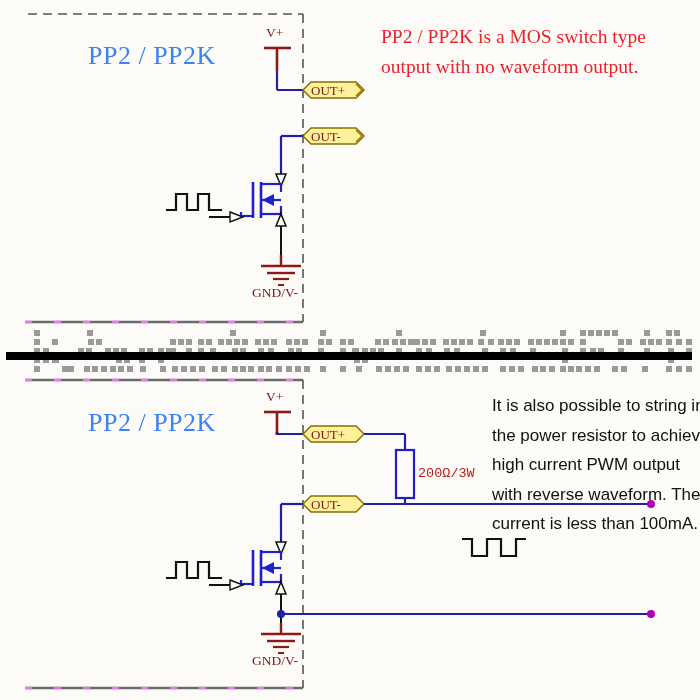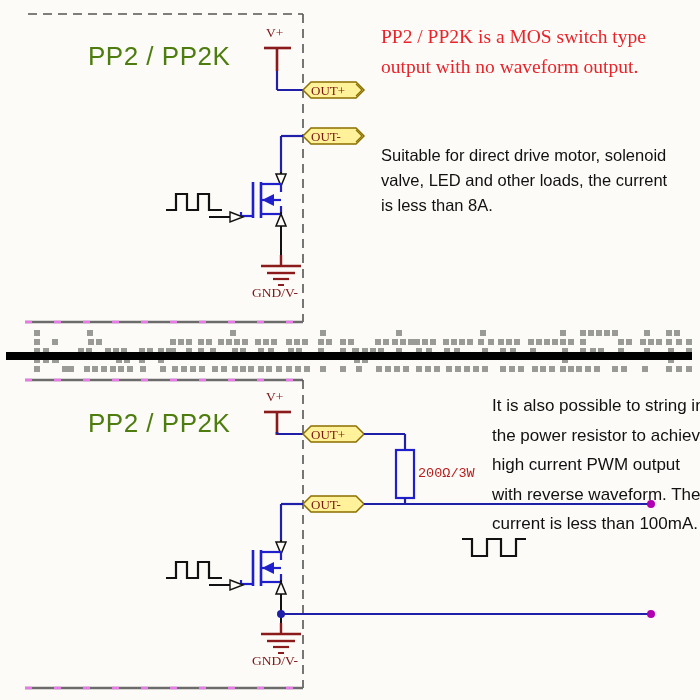--- a/index.html
+++ b/index.html
@@ -10,23 +10,23 @@
     overflow:hidden;
     position:relative;
   }
   .stage{position:absolute;left:0;top:0;width:700px;height:700px;}
   svg.layer{position:absolute;left:0;top:0;width:700px;height:700px;}
 
   .txt{position:absolute;}
 
   
   .circuit-title{
-    font-family:Liberation Sans, sans-serif;
+    font-family:Liberation Serif, serif;
     font-size:26px;
-    color:#4d7c0f;
+    color:#3b82f6;
     letter-spacing:0.5px;
     white-space:nowrap;
   }
 
   
   .red-note{
     position:absolute;
     color:#e8232a;
     font-size:19.5px;
     line-height:30px;
@@ -448,17 +448,16 @@
 
   <div class="pwrlabel" style="left:252px;top:653px;">GND/V-</div>
 
   <div class="netlabel" style="left:311px;top:426px;width:47px;">OUT+</div>
   <div class="netlabel" style="left:311px;top:496px;width:47px;">OUT-</div>
 
   <div class="reslabel" style="left:418px;top:466px;">200Ω/3W</div>
 
   <div class="red-note" style="left:381px;top:22px;">PP2 / PP2K is a MOS switch type output with no waveform output.</div>
 
-  <div class="black-note" style="left:381px;top:143px;">Suitable for direct drive motor, solenoid valve, LED and other loads, the current is less than 8A.</div>
 
   <div class="black-note2" style="left:492px;top:391px;">It is also possible to string in the power resistor to achieve high current PWM output with reverse waveform. The current is less than 100mA.</div>
 
 </div>
 
 </body></html>

